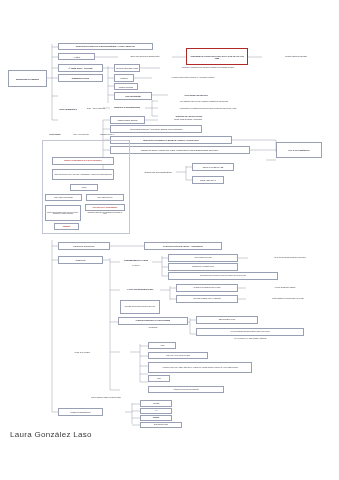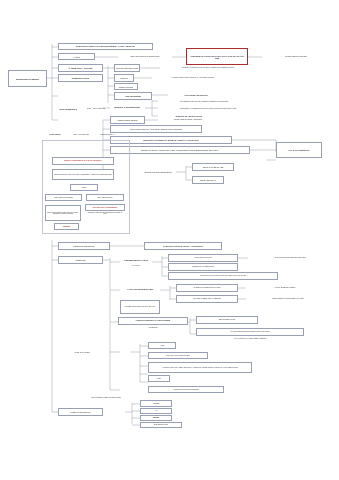--- a/index.html
+++ b/index.html
@@ -214,13 +214,14 @@
   <div class="node xtiny" style="left:148px;top:386px;width:76px;height:7px;">Afectaciones a esas riesgo las a diagnóstico</div>
 
   <div class="node nb xtiny" style="left:58px;top:394px;width:96px;height:7px;">Tratar a estabilizar a la mala e interacción ventana</div>
 
   <div class="node" style="left:58px;top:408px;width:45px;height:8px;">Posible complicaciones</div>
   <div class="node xtiny" style="left:140px;top:400px;width:32px;height:7px;">Aneurismas</div>
   <div class="node xtiny" style="left:140px;top:408px;width:32px;height:6px;">AAS</div>
   <div class="node xtiny bold" style="left:140px;top:415px;width:32px;height:6px;">Trombosis</div>
   <div class="node xtiny" style="left:140px;top:422px;width:42px;height:6px;">Exacerbación del infarto</div>
 
+  <div class="sig">Laura González Laso</div>
 </div>
 
 </body></html>

